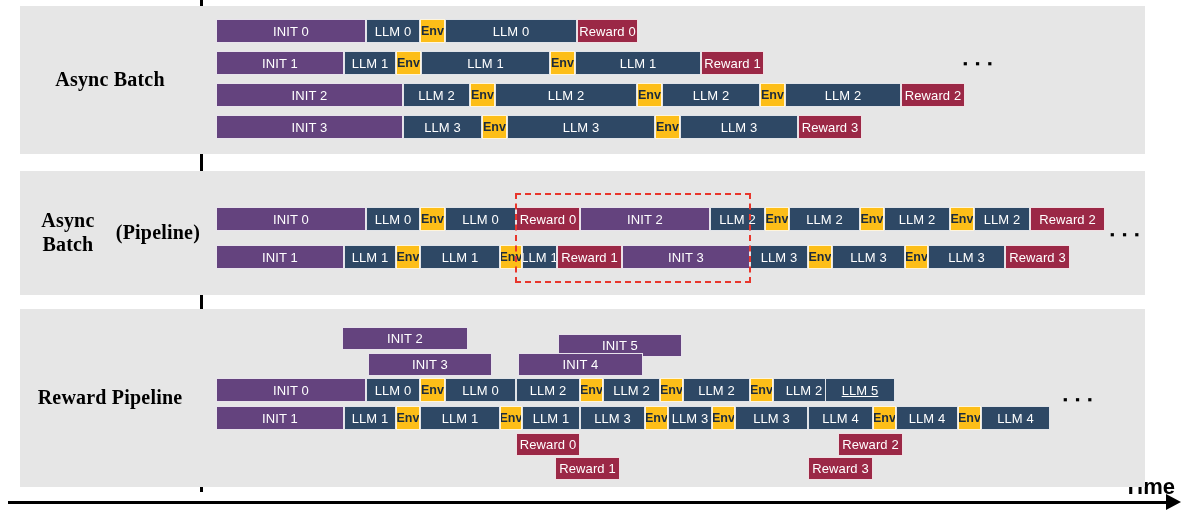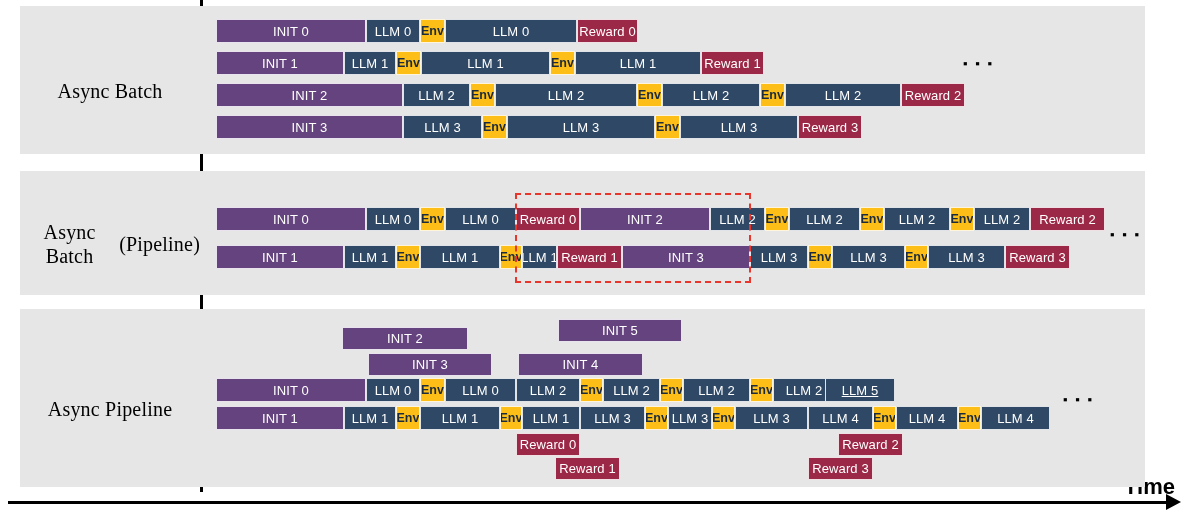--- a/index.html
+++ b/index.html
@@ -2,22 +2,22 @@
 <html><head>
 <meta charset="utf-8">
 <style>
   html,body{margin:0;padding:0;background:#ffffff;}
   body{width:1200px;height:514px;position:relative;overflow:hidden;
        font-family:"Liberation Sans", sans-serif;}
   #stage{position:absolute;left:0;top:0;width:1200px;height:514px;}
 
   .band{position:absolute;background:#e6e6e6;}
   .row-label{position:absolute;display:flex;align-items:center;justify-content:center;
-             text-align:center;font-family:"Liberation Serif", serif;font-weight:normal;
-             font-size:20px;color:#000;line-height:1.18;letter-spacing:.2px;margin-top:12px;}
+             text-align:center;font-family:"Liberation Serif", serif;font-weight:bold;
+             font-size:20px;color:#000;line-height:1.18;letter-spacing:.2px;}
 
   .axis-v{position:absolute;left:200px;top:0;width:3px;height:492px;background:#000;}
   .axis-h{position:absolute;left:0;top:501px;height:3px;background:#000;}
   .axis-arrow{position:absolute;width:0;height:0;border-top:8px solid transparent;
               border-bottom:8px solid transparent;border-left:15px solid #000;}
   .time-label{position:absolute;font-size:22px;font-weight:bold;color:#000;
               font-family:"Liberation Sans", sans-serif;}
 
   .blk{position:absolute;box-sizing:border-box;border:1px solid rgba(255,255,255,.85);
        display:flex;align-items:center;justify-content:center;color:#fff;
@@ -109,25 +109,25 @@
     <div class="blk init" style="left: 622px; top: 245px; width: 128px; height: 24px;">INIT 3</div>
     <div class="blk llm" style="left: 750px; top: 245px; width: 58px; height: 24px;">LLM 3</div>
     <div class="blk env" style="left: 808px; top: 245px; width: 24px; height: 24px;">Env</div>
     <div class="blk llm" style="left: 832px; top: 245px; width: 73px; height: 24px;">LLM 3</div>
     <div class="blk env" style="left: 905px; top: 245px; width: 23px; height: 24px;">Env</div>
     <div class="blk llm" style="left: 928px; top: 245px; width: 77px; height: 24px;">LLM 3</div>
     <div class="blk reward" style="left: 1005px; top: 245px; width: 65px; height: 24px;">Reward 3</div>
     <div class="dashbox" style="left: 515px; top: 193px; width: 236px; height: 90px;"></div>
     <div class="band" style="left: 20px; top: 309px; width: 1125px; height: 178px;"></div>
     <div class="row-label" style="left: 20px; top: 309px; width: 180px; height: 178px;">
-      <span>Async Pipeline</span>
+      <span>Reward Pipeline</span>
     </div>
     <div class="ellipsis" style="left: 1063px; top: 393px; font-size: 13px;">▪ ▪ ▪</div>
     <div class="blk init" style="left: 342px; top: 327px; width: 126px; height: 23px;">INIT 2</div>
-    <div class="blk init" style="left: 558px; top: 319px; width: 124px; height: 23px;">INIT 5</div>
+    <div class="blk init" style="left: 558px; top: 334px; width: 124px; height: 23px;">INIT 5</div>
     <div class="blk init" style="left: 368px; top: 353px; width: 124px; height: 23px;">INIT 3</div>
     <div class="blk init" style="left: 518px; top: 353px; width: 125px; height: 23px;">INIT 4</div>
     <div class="blk init" style="left: 216px; top: 378px; width: 150px; height: 24px;">INIT 0</div>
     <div class="blk llm" style="left: 366px; top: 378px; width: 54px; height: 24px;">LLM 0</div>
     <div class="blk env" style="left: 420px; top: 378px; width: 25px; height: 24px;">Env</div>
     <div class="blk llm" style="left: 445px; top: 378px; width: 71px; height: 24px;">LLM 0</div>
     <div class="blk llm" style="left: 516px; top: 378px; width: 64px; height: 24px;">LLM 2</div>
     <div class="blk env" style="left: 580px; top: 378px; width: 23px; height: 24px;">Env</div>
     <div class="blk llm" style="left: 603px; top: 378px; width: 57px; height: 24px;">LLM 2</div>
     <div class="blk env" style="left: 660px; top: 378px; width: 23px; height: 24px;">Env</div>

